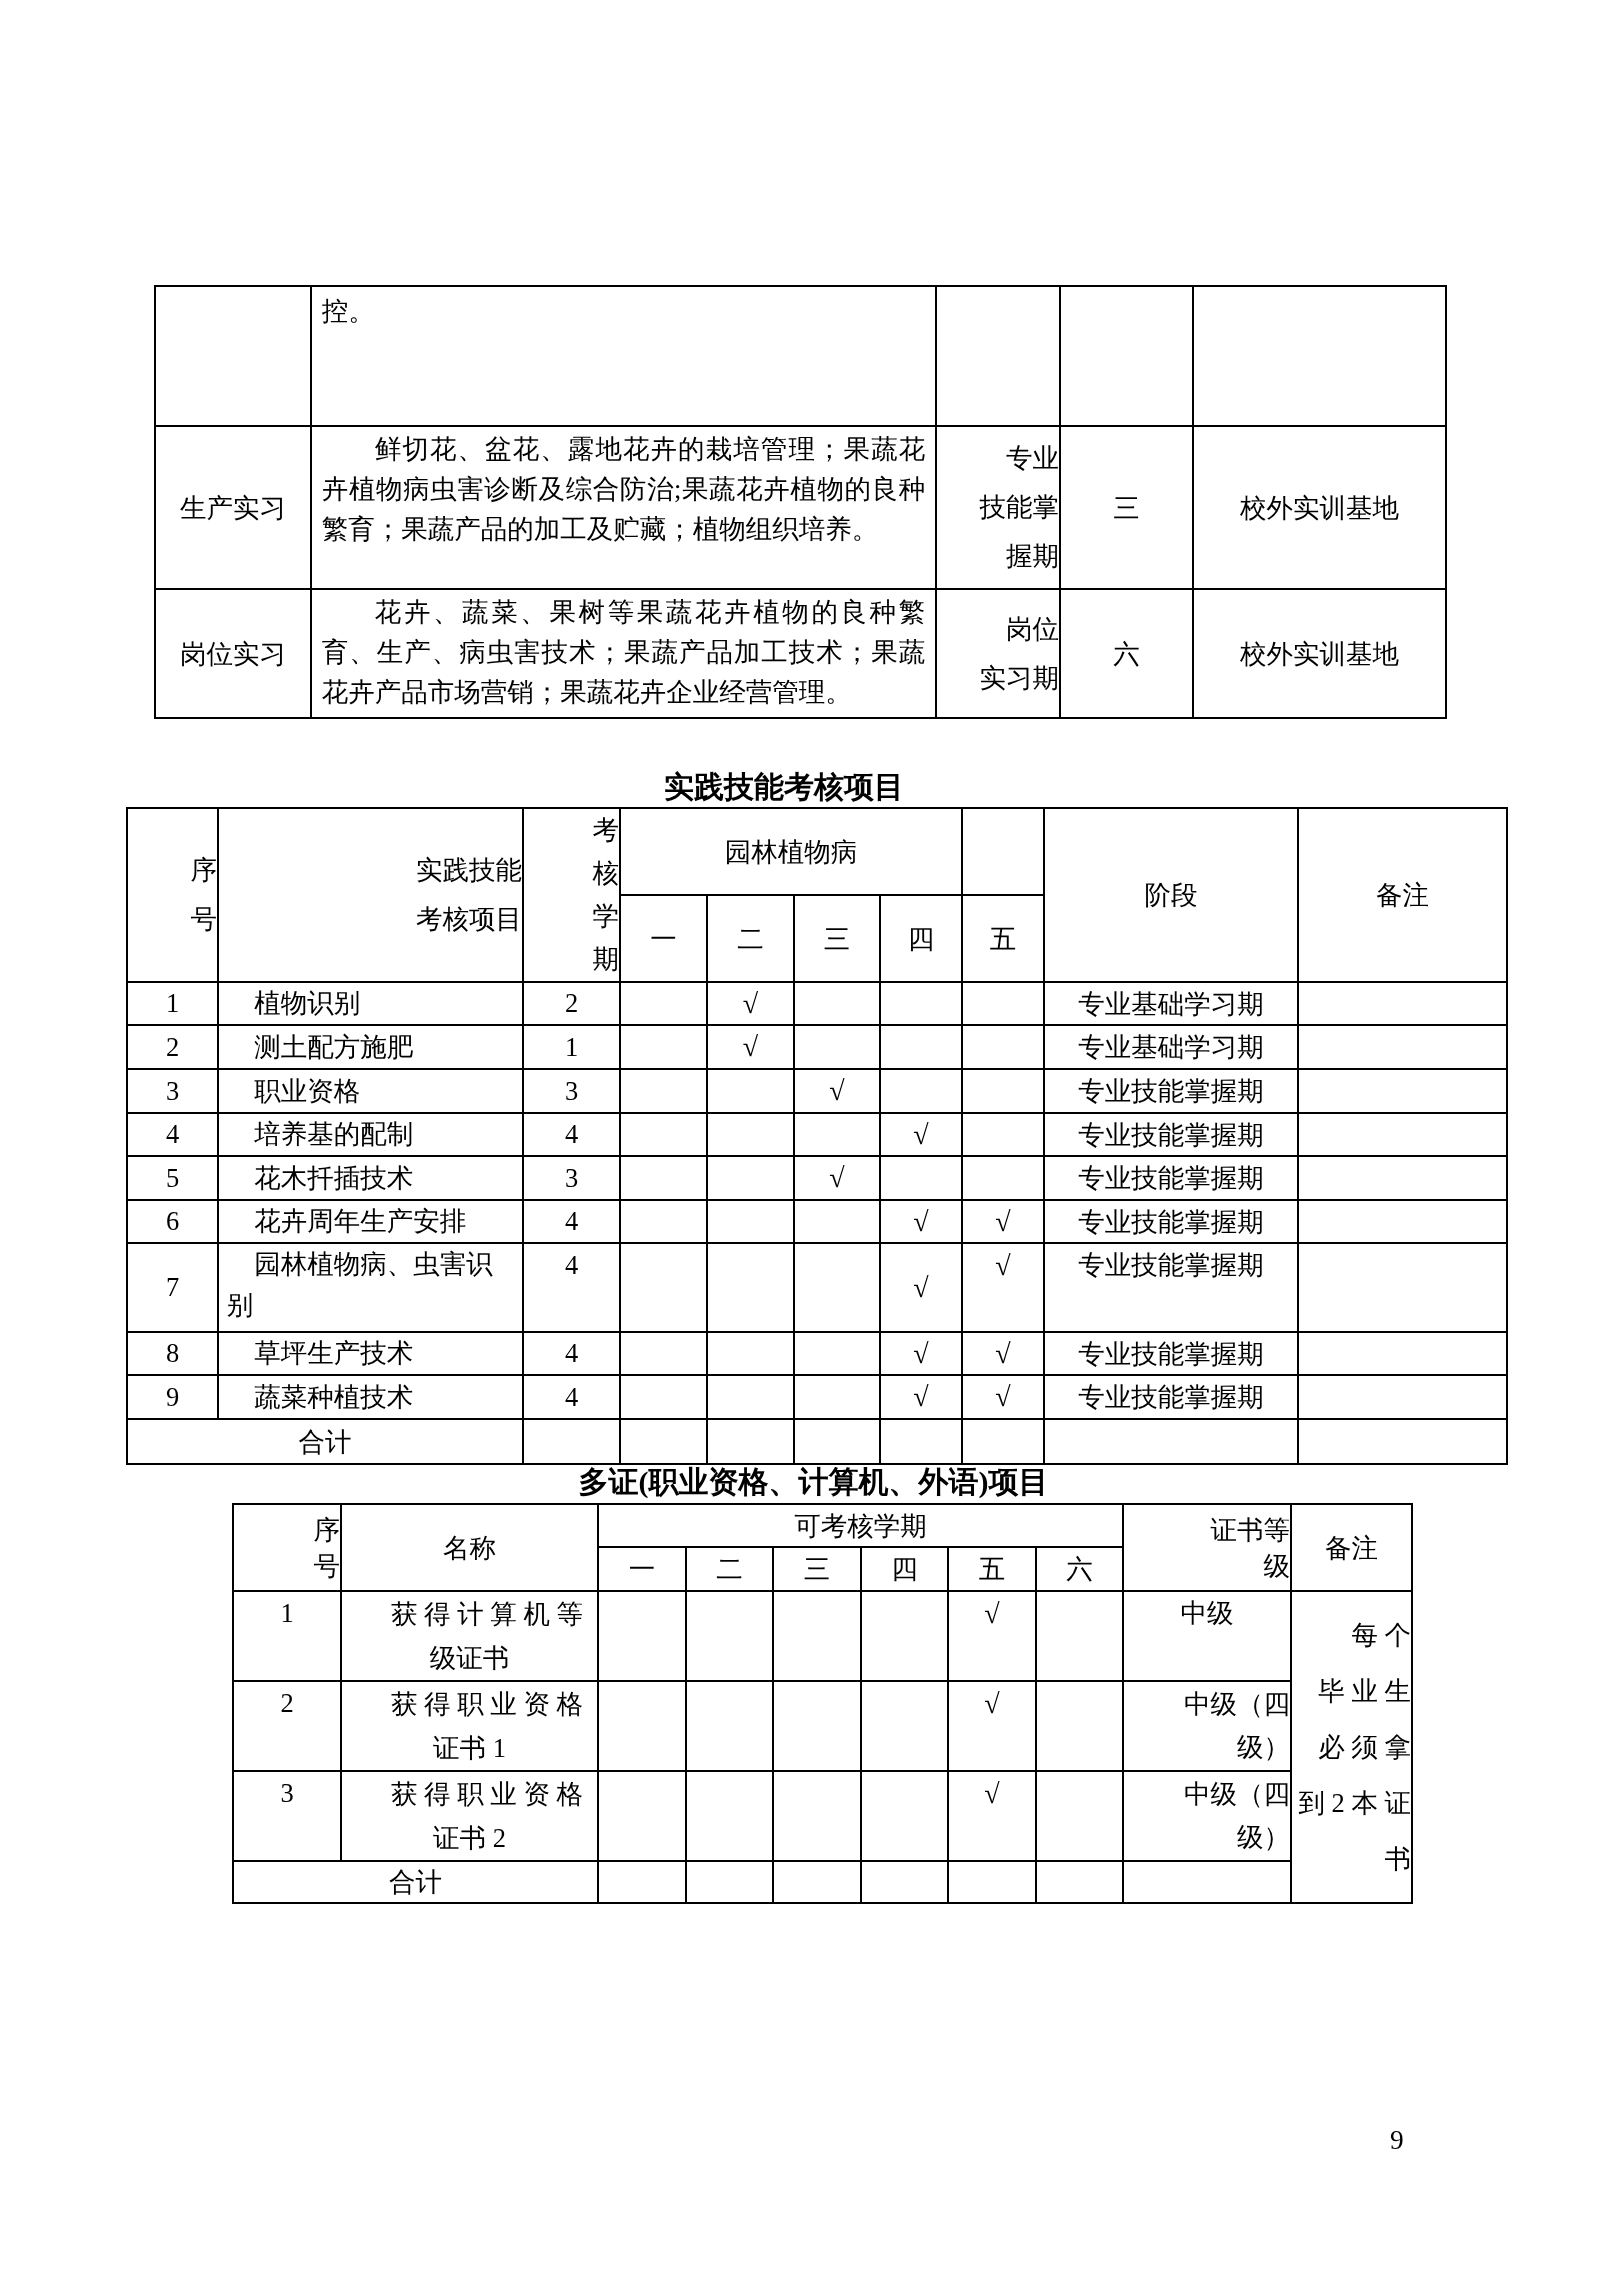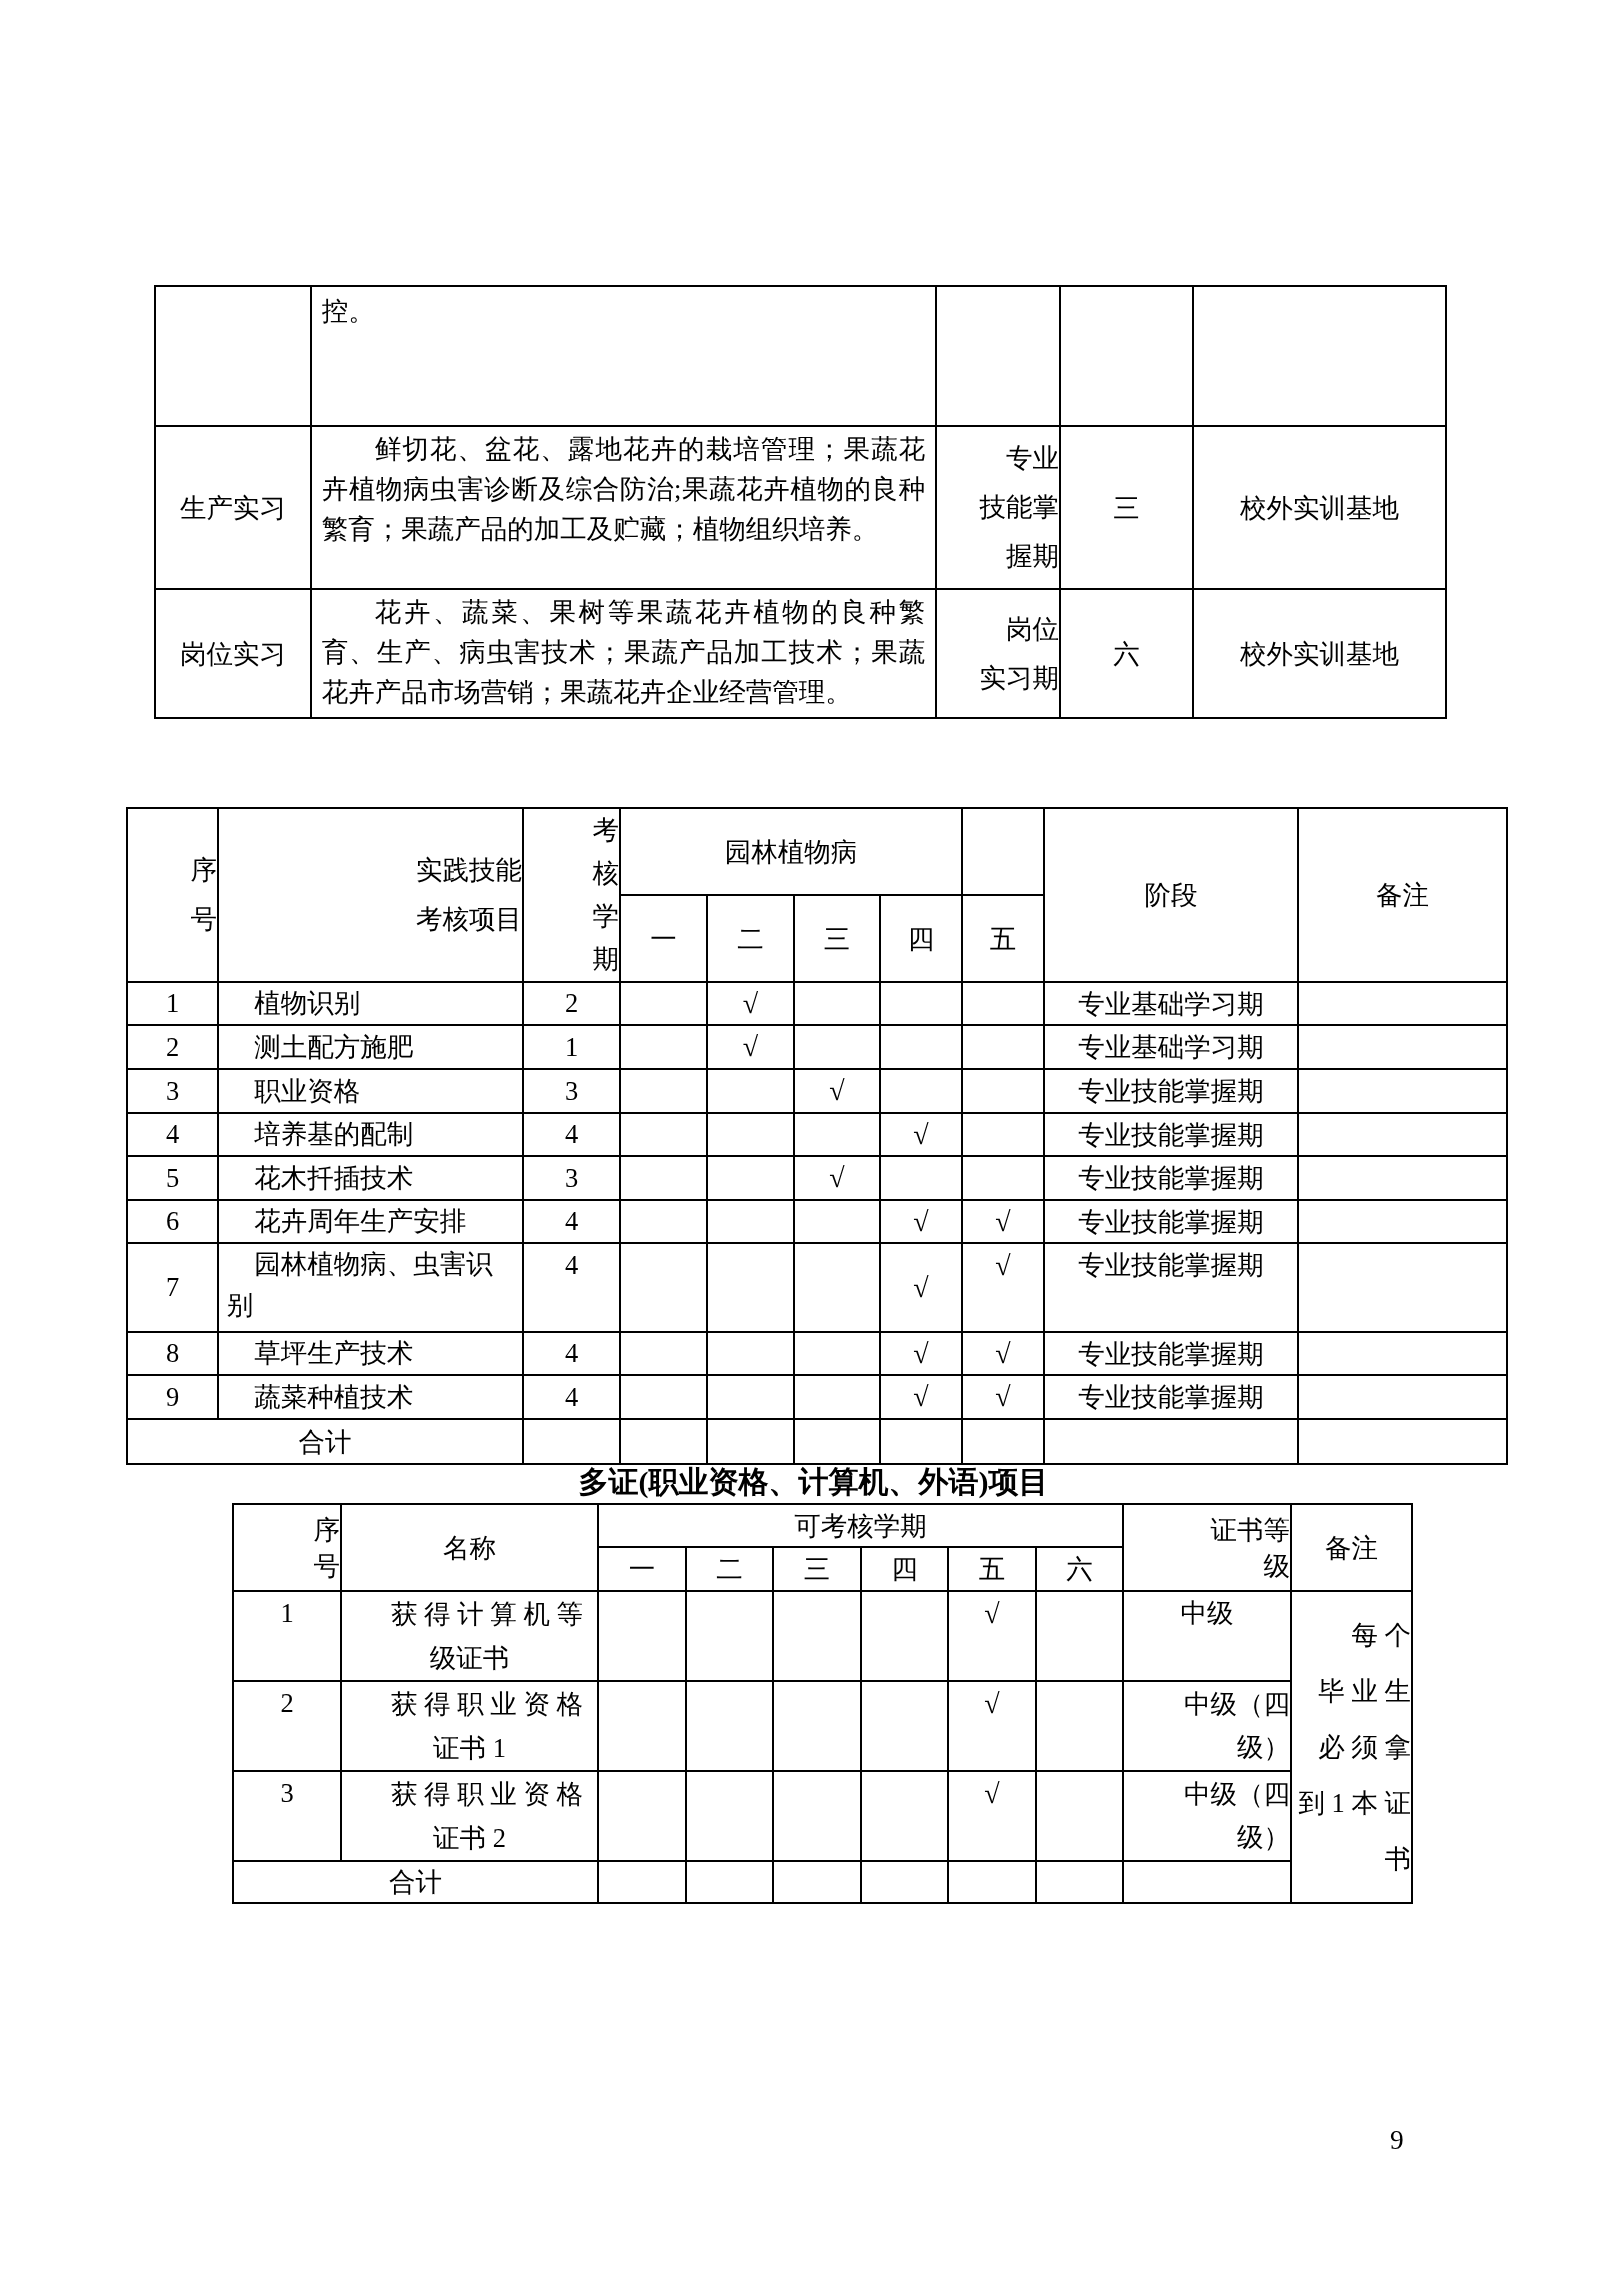--- a/index.html
+++ b/index.html
@@ -54,20 +54,21 @@
       <td>岗位实习</td>
       <td class="desc">花卉、蔬菜、果树等果蔬花卉植物的良种繁育、生产、病虫害技术；果蔬产品加工技术；果蔬花卉产品市场营销；果蔬花卉企业经营管理。</td>
       <td class="pre lh50">岗位
 实习期</td>
       <td>六</td>
       <td>校外实训基地</td>
     </tr>
   </tbody>
     </table>
 
+  <div class="title" style="left:0;top:767px;width:1568px;">实践技能考核项目</div>
 
   <table style="left:126px;top:807px;">
     <colgroup>
       <col style="width:91px">
         <col style="width:305px">
         <col style="width:97px">
       <col style="width:87px">
         <col style="width:87px">
         <col style="width:86px">
       <col style="width:82px">
@@ -261,21 +262,21 @@
       <td class="ck vt lh44"></td>
       <td class="ck vt lh44"></td>
       <td class="ck vt lh44"></td>
       <td class="ck vt lh44"></td>
       <td class="ck vt lh44">√</td>
       <td class="ck vt lh44"></td>
       <td class="vt lh44">中级</td>
       <td rowspan="4" class="pre lh57">每 个
 毕 业 生
 必 须 拿
-到 1 本 证
+到 2 本 证
 书</td>
     </tr>
     <tr style="height:86px;">
       <td class="vt lh44">2</td>
       <td class="name">获 得 职 业 资 格
 证书 1</td>
       <td class="ck vt lh44"></td>
       <td class="ck vt lh44"></td>
       <td class="ck vt lh44"></td>
       <td class="ck vt lh44"></td>

